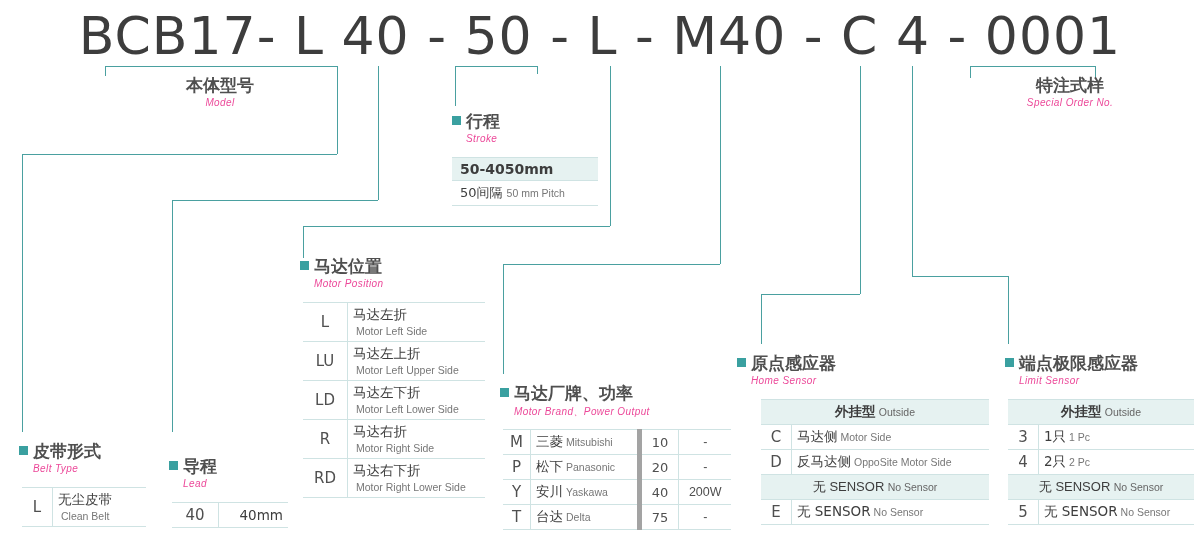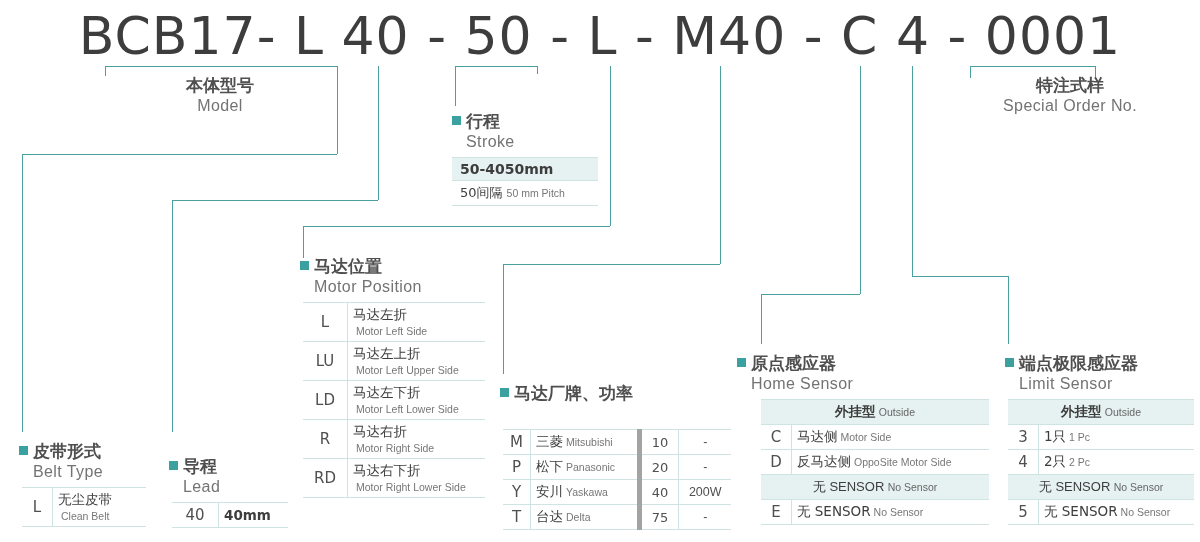--- a/index.html
+++ b/index.html
@@ -35,22 +35,23 @@
     display:inline-block;width:9px;height:9px;background:#3aa0a0;
     vertical-align:2px;margin-right:5px;
   }
   .head .cn{
     display:inline-block;
     font-size:17px;font-weight:bold;color:#4f4f4f;
     font-family:"DejaVu Sans", sans-serif;
   }
   .head .en{
     display:block;margin-left:14px;
-    font-size:16px;color:#737373;letter-spacing:.4px;
+    font-size:10px;color:#ec4899;letter-spacing:.4px;
     font-family:"Liberation Sans", sans-serif;
+    font-style:italic;
   }
   .head.center{text-align:center;}
   .head.center .en{margin-left:0;}
 
   
   .head.plain .cn{font-size:17px;}
 
   
   table.opt{
     position:absolute;
@@ -214,20 +215,21 @@
         <td class="val">
           <span class="cn">马达右下折</span><br>
           <span class="en">Motor Right Lower Side</span>
         </td>
       </tr>
     </tbody>
   </table>
 
   <div class="head" style="left:500px;top:382px;">
     <span class="sq"></span><span class="cn">马达厂牌、功率</span>
+    <span class="en">Motor Brand、Power Output</span>
   </div>
   <table class="opt" style="left:503px;top:429px;width:228px;">
     <tbody>
       <tr>
         <td class="key" style="width:20px;">M</td>
         <td class="val" style="width:108px;">
           <span class="cn">三菱</span><span class="en">Mitsubishi</span>
         </td>
         <td class="num" style="width:34px;">10</td>
         <td class="pw" style="width:48px;">-</td>
@@ -354,20 +356,20 @@
   </table>
 
   <div class="head" style="left:169px;top:455px;">
     <span class="sq"></span><span class="cn">导程</span>
     <span class="en">Lead</span>
   </div>
   <table class="opt" style="left:172px;top:502px;width:116px;">
     <tbody>
       <tr>
         <td class="key" style="width:36px;">40</td>
-        <td class="val" style="text-align:left;font-weight:bold;">
+        <td class="val" style="text-align:right;">
           <span class="cn">40mm</span>
         </td>
       </tr>
     </tbody>
   </table>
 
 </div>
 
 </body></html>

